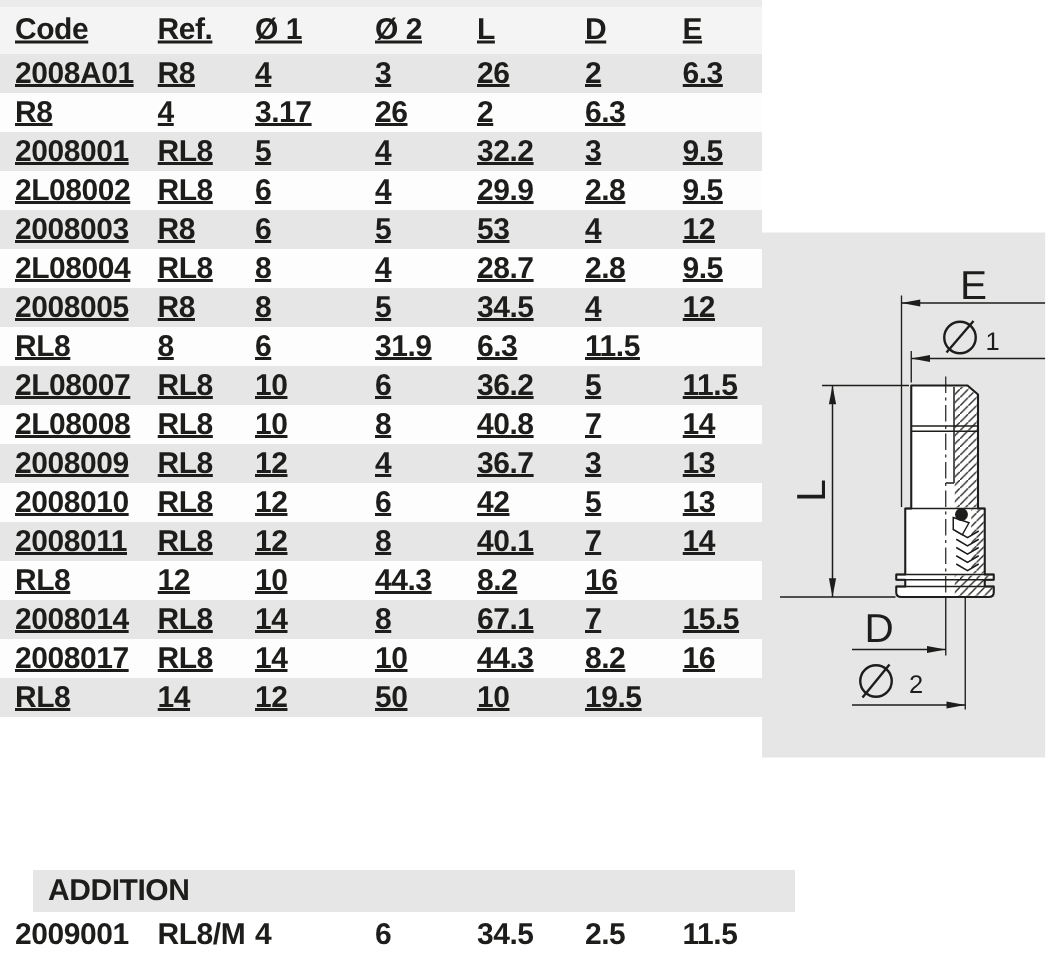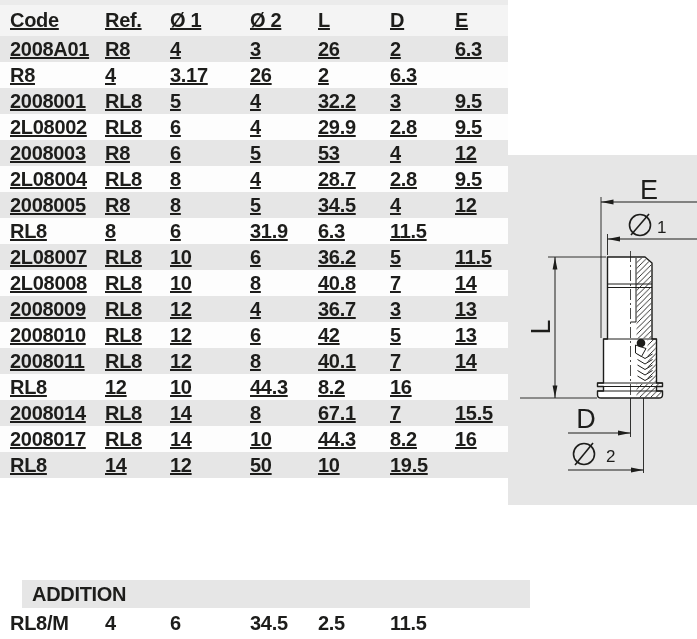--- a/index.html
+++ b/index.html
@@ -200,20 +200,21 @@
           <div class="cell">19.5</div>
         </div>
       </div>
   </div>
 
   <div id="addition-band">
     <span>ADDITION</span>
   </div>
   <div id="addition-body">
       <div class="row white">
+        <div class="cell">2009001</div>
         <div class="cell">RL8/M</div>
         <div class="cell">4</div>
         <div class="cell">6</div>
         <div class="cell">34.5</div>
         <div class="cell">2.5</div>
         <div class="cell">11.5</div>
       </div>
     </div>
 
   <div id="diagram-panel">

